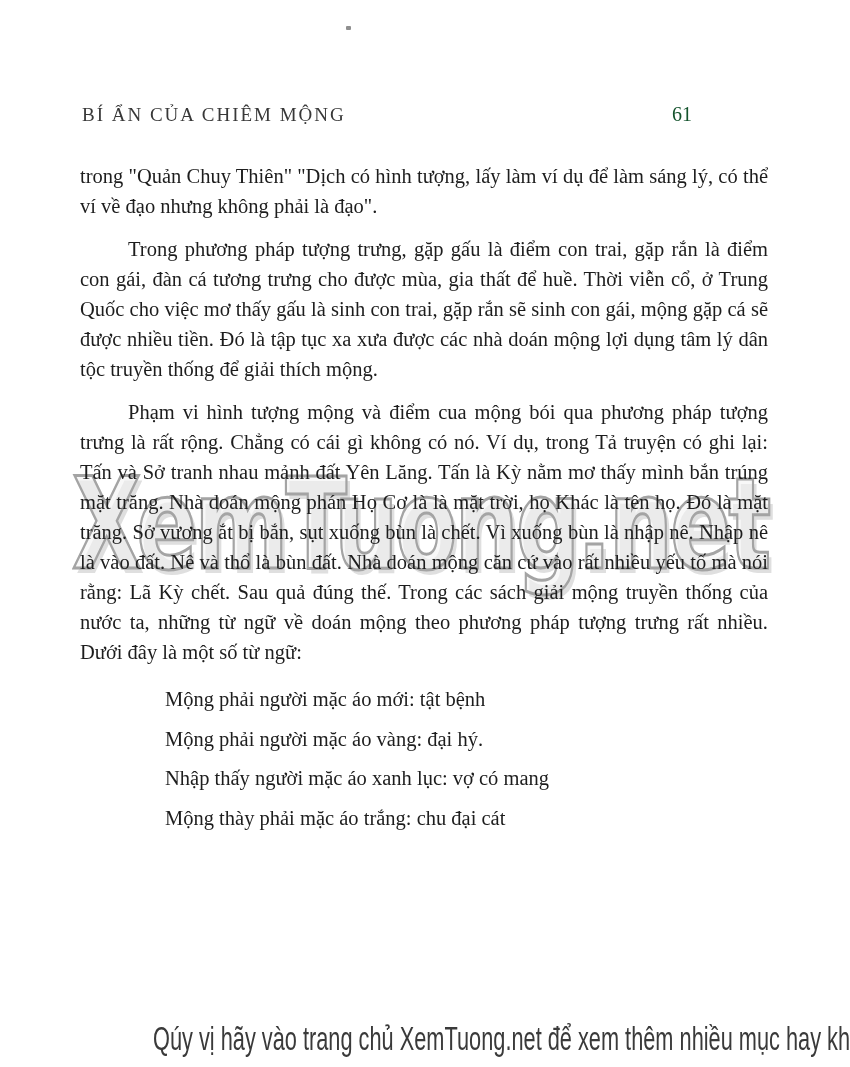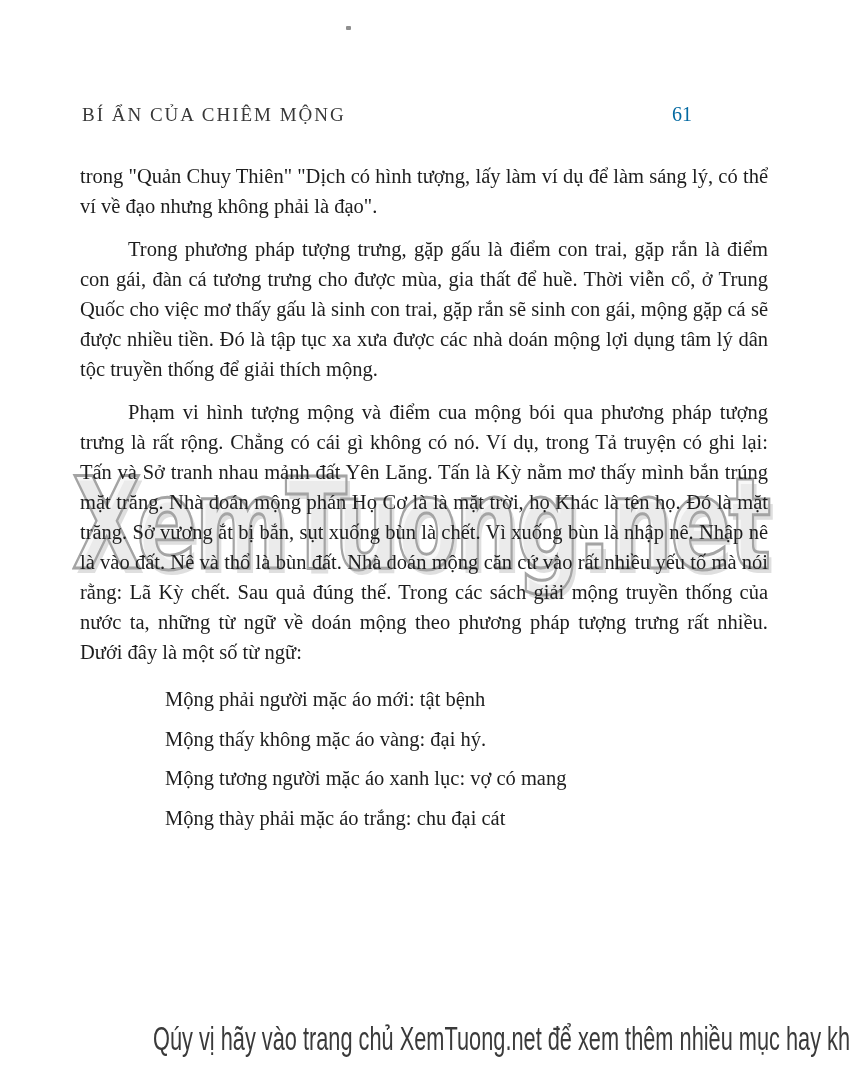--- a/index.html
+++ b/index.html
@@ -34,21 +34,21 @@
     align-items: baseline;
     gap: 27px;
   }
   .running-title {
     font-size: 19px;
     letter-spacing: 2px;
     color: #383838;
   }
   .page-number {
     font-size: 20px;
-    color: #0369a1;
+    color: #14532d;
     margin-right: 74px;
   }
   .content {
     position: absolute;
     left: 80px;
     top: 161px;
     width: 688px;
     color: #1d1d1d;
     font-size: 20.5px;
     line-height: 30px;
@@ -118,21 +118,21 @@
 
   <div class="watermark">XemTuong.net</div>
 
   <div class="content">
     <p class="para first">trong "Quản Chuy Thiên" "Dịch có hình tượng, lấy làm ví dụ để làm sáng lý, có thể ví về đạo nhưng không phải là đạo".</p>
     <p class="para">Trong phương pháp tượng trưng, gặp gấu là điểm con trai, gặp rắn là điểm con gái, đàn cá tương trưng cho được mùa, gia thất để huề. Thời viễn cổ, ở Trung Quốc cho việc mơ thấy gấu là sinh con trai, gặp rắn sẽ sinh con gái, mộng gặp cá sẽ được nhiều tiền. Đó là tập tục xa xưa được các nhà doán mộng lợi dụng tâm lý dân tộc truyền thống để giải thích mộng.</p>
     <p class="para">Phạm vi hình tượng mộng và điểm cua mộng bói qua phương pháp tượng trưng là rất rộng. Chẳng có cái gì không có nó. Ví dụ, trong Tả truyện có ghi lại: Tấn và Sở tranh nhau mảnh đất Yên Lăng. Tấn là Kỳ nằm mơ thấy mình bắn trúng mặt trăng. Nhà doán mộng phán Họ Cơ là là mặt trời, họ Khác là tên họ. Đó là mặt trăng. Sở vương ắt bị bắn, sụt xuống bùn là chết. Vì xuống bùn là nhập nê. Nhập nê là vào đất. Nê và thổ là bùn đất. Nhà doán mộng căn cứ vào rất nhiều yếu tố mà nói rằng: Lã Kỳ chết. Sau quả đúng thế. Trong các sách giải mộng truyền thống của nước ta, những từ ngữ về doán mộng theo phương pháp tượng trưng rất nhiều. Dưới đây là một số từ ngữ:</p>
 
     <div class="dream-list">
       <p class="list-line">Mộng phải người mặc áo mới: tật bệnh</p>
-      <p class="list-line">Mộng thấy không mặc áo vàng: đại hý.</p>
-      <p class="list-line">Mộng tương người mặc áo xanh lục: vợ có mang</p>
+      <p class="list-line">Mộng phải người mặc áo vàng: đại hý.</p>
+      <p class="list-line">Nhập thấy người mặc áo xanh lục: vợ có mang</p>
       <p class="list-line">Mộng thày phải mặc áo trắng: chu đại cát</p>
     </div>
   </div>
 
   <div class="footer">Qúy vị hãy vào trang chủ XemTuong.net để xem thêm nhiều mục hay khác</div>
 
 </div>
 
 </body></html>

